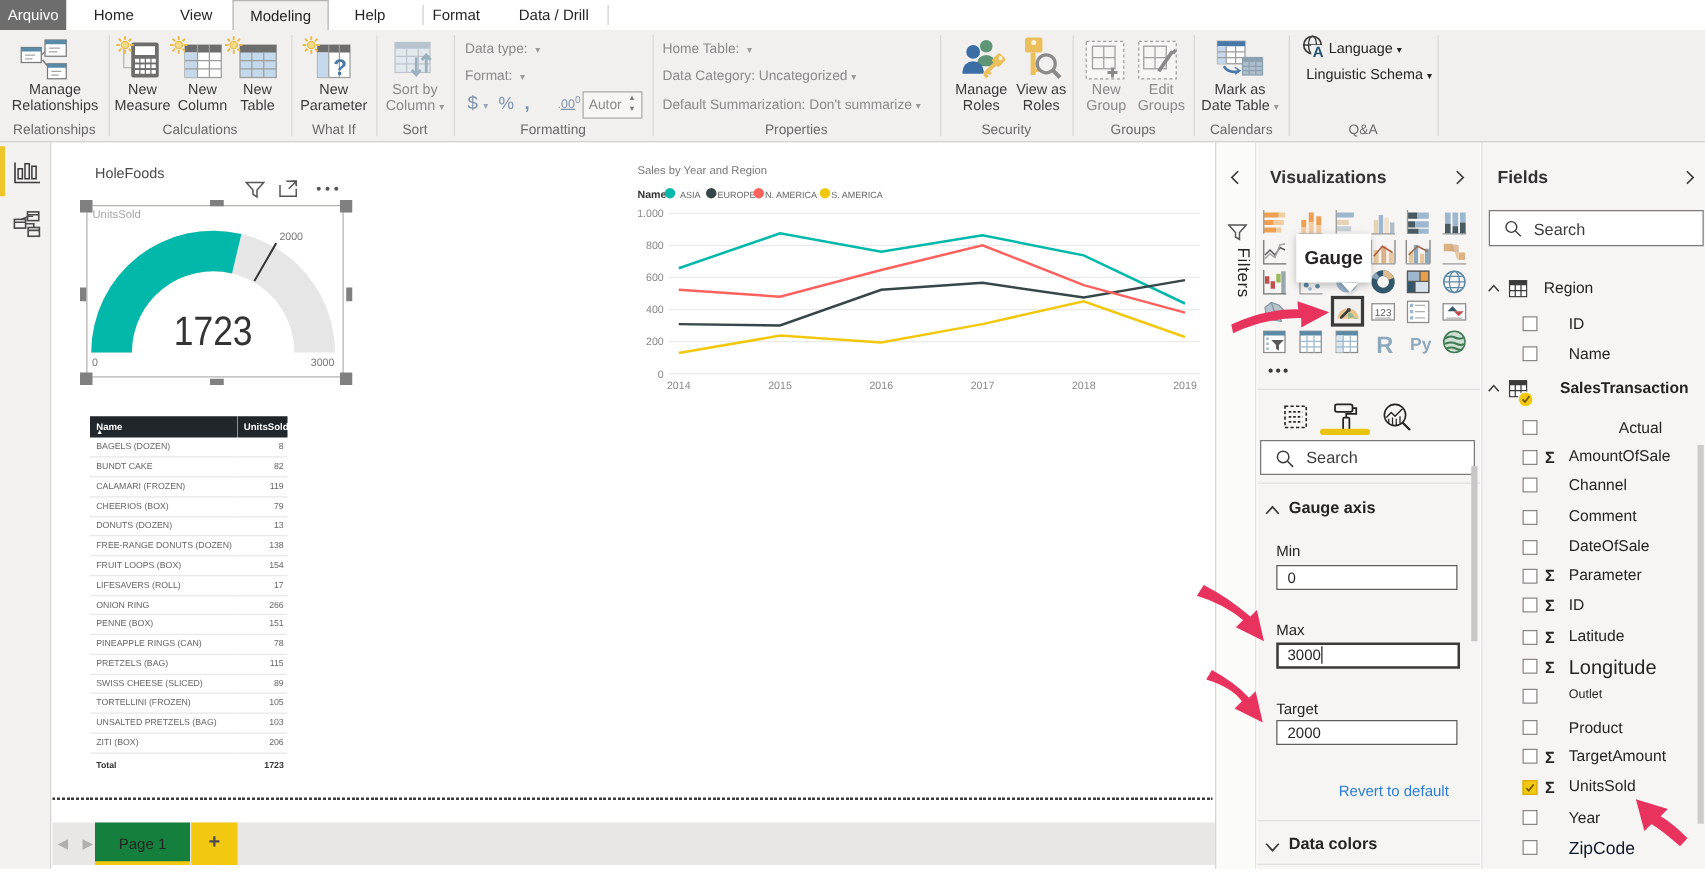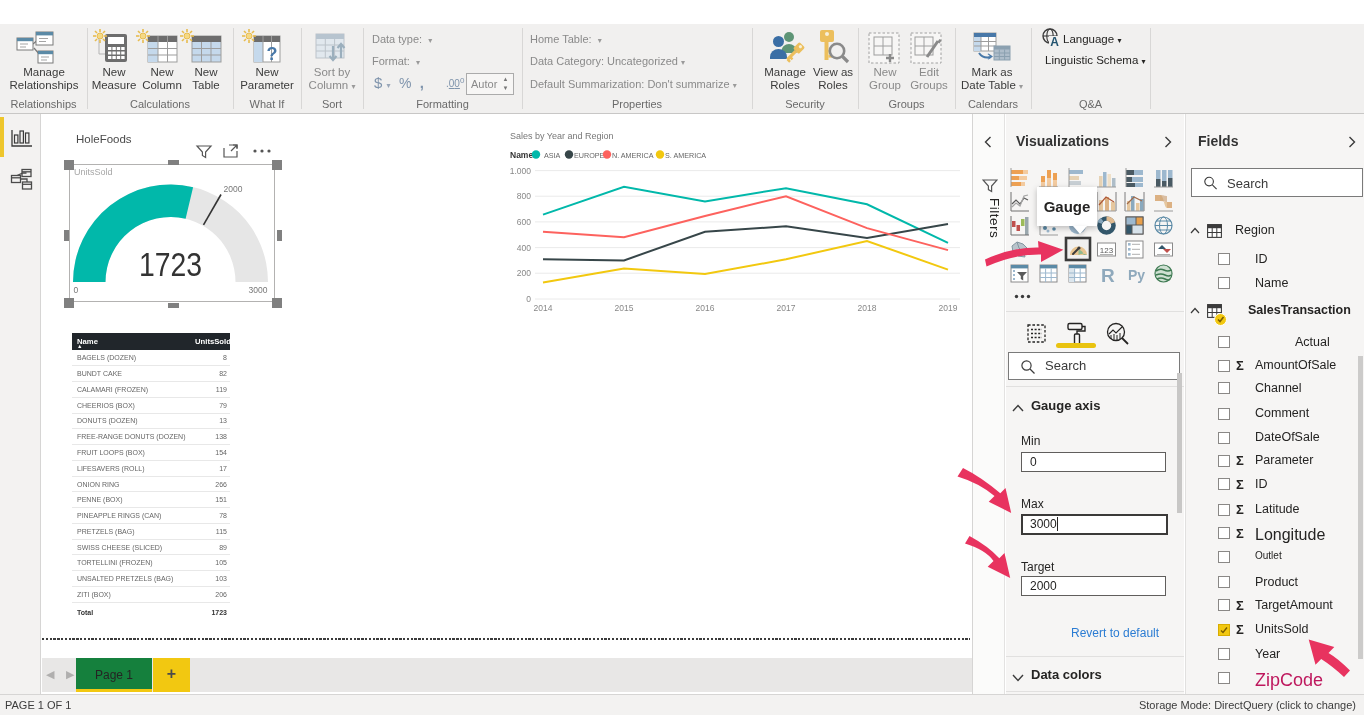--- a/index.html
+++ b/index.html
@@ -40,20 +40,31 @@
 #tbl td { white-space:nowrap; overflow:hidden; font-size:7px; }
 #tbl th { background:#21262b; color:#fff; font-size:7.7px; font-weight:bold; text-align:left; height:17px; padding:0 2px 0 5px; position:relative; }
 #tbl tr { height:15.78px; }
 #tbl td { padding:0 3px 0 5px; border-bottom:1px solid #e8e8e8; }
 #tbl .num { text-align:right; }
 </style>
 </head>
 <body>
 <div id="app">
 
+  <div id="menubar">
+    <div id="arquivo">Arquivo</div>
+    <div class="mtab" style="left:62px;width:58px;">Home</div>
+    <div class="mtab" style="left:132px;width:50px;">View</div>
+    <div class="mtab" style="left:271px;width:50px;">Help</div>
+    <div class="mtab" style="left:340px;width:50px;">Format</div>
+    <div class="mtab" style="left:410px;width:66px;">Data / Drill</div>
+    <div class="msep" style="left:338px;"></div>
+    <div class="msep" style="left:486px;"></div>
+    <div id="tab-modeling">Modeling</div>
+  </div>
 
   <div id="ribbon">
     <div class="rsep" style="left:87px;"></div>
     <div class="rsep" style="left:233px;"></div>
     <div class="rsep" style="left:301px;"></div>
     <div class="rsep" style="left:363px;"></div>
     <div class="rsep" style="left:522px;"></div>
     <div class="rsep" style="left:752px;"></div>
     <div class="rsep" style="left:858px;"></div>
     <div class="rsep" style="left:955px;"></div>
@@ -853,21 +864,21 @@
     <div class="abs" style="left:69px;top:484px;font-size:12.5px;color:#252423;">TargetAmount</div>
     <div class="abs" style="left:32px;top:510px;width:12px;height:12px;background:#f2c811;border:1px solid #d8ac00;"></div>
     <svg class="abs" style="left:33px;top:511px;" width="10" height="10" viewBox="0 0 10 10">
         <path d="M2 5.5 L4 7.5 L8 2.5" stroke="#7a5c00" stroke-width="1.4" fill="none"></path>
       </svg>
     <div class="abs" style="left:50px;top:508px;font-size:13px;font-weight:bold;color:#252423;">Σ</div>
     <div class="abs" style="left:69px;top:508px;font-size:12.5px;color:#252423;">UnitsSold</div>
     <div class="abs" style="left:32px;top:534px;width:12px;height:12px;background:#fff;border:1px solid #8a8886;"></div>
     <div class="abs" style="left:69px;top:533px;font-size:12.5px;color:#252423;">Year</div>
     <div class="abs" style="left:32px;top:558px;width:12px;height:12px;background:#fff;border:1px solid #8a8886;"></div>
-    <div class="abs" style="left:69px;top:556px;font-size:18px;color:#be185d;">ZipCode</div>
+    <div class="abs" style="left:69px;top:556px;font-size:14px;color:#0f172a;">ZipCode</div>
     <svg class="abs" style="left:28px;top:199px;" width="13" height="13" viewBox="0 0 13 13">
         <circle cx="6.5" cy="6.5" r="6" fill="#f2c811" stroke="#fff"></circle>
         <path d="M4 6.5 L6 8.5 L9.5 4" stroke="#7a5c00" stroke-width="1.5" fill="none"></path>
       </svg>
     <div class="abs" style="left:172px;top:242px;width:5px;height:303px;background:#cccbca;"></div>
   </div>
 
   <div id="tabstrip">
     <div class="abs" style="left:4px;top:10px;font-size:11px;color:#b0afae;">◀</div>
     <div class="abs" style="left:24px;top:10px;font-size:11px;color:#b0afae;">▶</div>
@@ -887,17 +898,13 @@
       <path d="M986.5 266.5 Q1014 254 1041 254.5 L1041 262 L1063.4 249.8 L1038 241 L1038.5 247.5 Q1012 247 985 259.5 Z"></path>
 
       <path d="M957.5 476.5 Q979 483 994.5 496 L988.7 501.8 L1011.2 512.9 L1005.5 488 L1000.3 493.2 Q981 477 963 468 Z"></path>
 
       <path d="M965 543.5 Q986 550 993.5 561 L987.7 566.8 L1010.2 577.9 L1004.5 553 L999.3 558.2 Q988 546 969.5 536 Z"></path>
 
       <path d="M1350 670.5 Q1338 658.5 1328.5 653 L1334.3 647.1 L1308.7 639.4 L1315.5 664.8 L1321.2 659.1 Q1332 666 1344 677 Z"></path>
     </g>
   </svg>
 
-  <div id="statusbar">
-    <span style="position:absolute;left:5px;top:4px;">PAGE 1 OF 1</span>
-    <span style="position:absolute;right:8px;top:4px;">Storage Mode: DirectQuery (click to change)</span>
-  </div>
 </div>
 
 </body></html>

